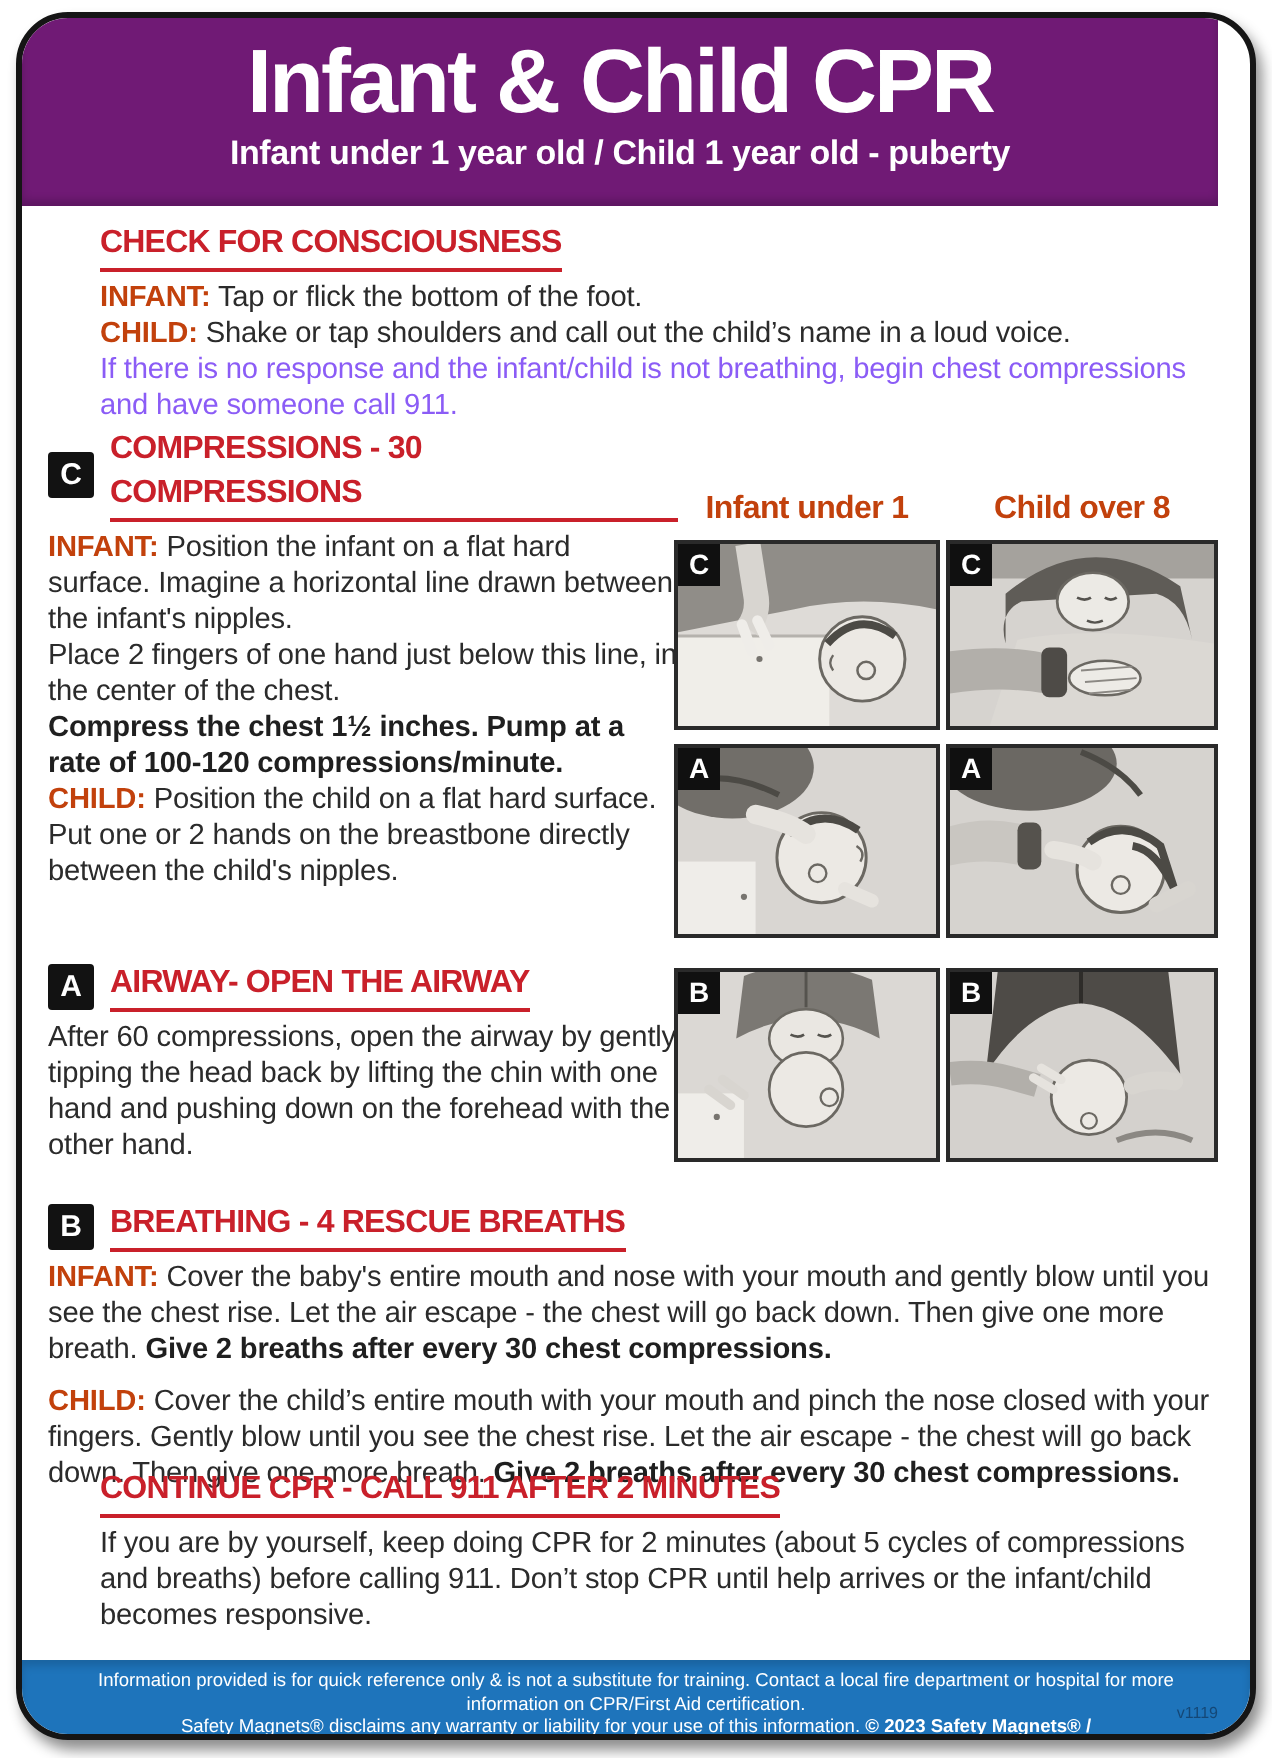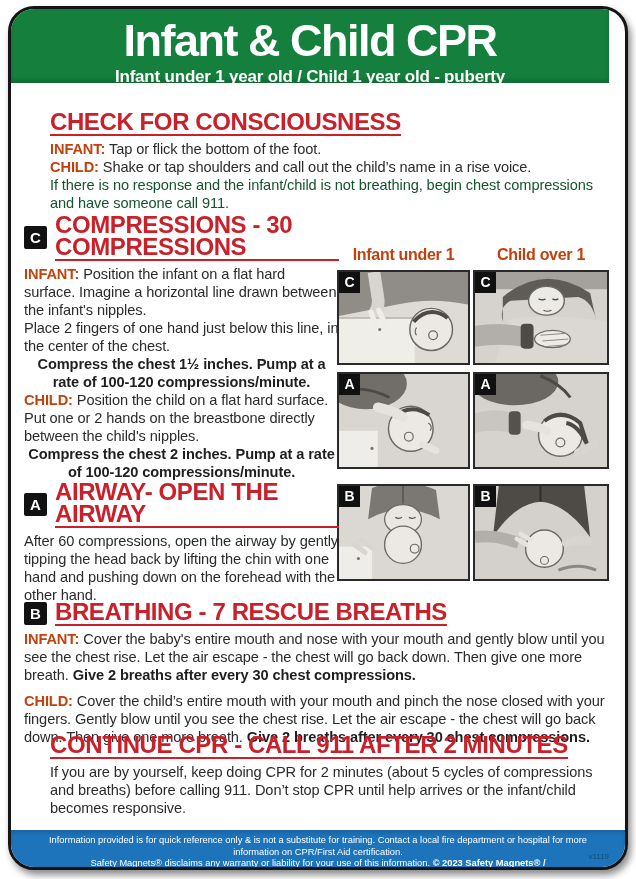--- a/index.html
+++ b/index.html
@@ -2,45 +2,45 @@
 <html><head>
 <meta charset="utf-8">
 <style>
   html,body{margin:0;padding:0;background:#fff;}
   .page{position:relative;width:636px;height:879px;background:#fff;overflow:hidden;
         font-family:"Liberation Sans",sans-serif;color:#2b2b2b;}
   
   .magnet{position:absolute;left:8px;top:6px;width:614px;height:858px;background:#fff;
           border:3px solid #151515;border-radius:26px;box-shadow:3px 5px 7px rgba(0,0,0,.45);
           overflow:hidden;}
-  .band-top{position:absolute;left:0;top:0;right:16px;height:74px;background:#15803d;
+  .band-top{position:absolute;left:0;top:0;right:16px;height:94px;background:#701a75;
             box-shadow:inset 0 -3px 4px rgba(0,0,0,.18);}
   .band-bottom{position:absolute;left:0;bottom:0;right:0;height:37px;background:#1e74bb;
                box-shadow:inset 0 3px 4px rgba(0,0,0,.15);}
   .title{margin-top:6px;text-align:center;color:#fff;font-weight:bold;font-size:45px;
          line-height:52px;letter-spacing:-1.5px;}
   .subtitle{text-align:center;color:#fff;font-weight:bold;font-size:17px;line-height:20px;
             letter-spacing:-0.2px;}
   .f-line{color:#fff;text-align:center;font-size:9.3px;line-height:11.5px;padding:0 38px;}
   .f-line .fb{font-weight:bold;}
   .band-bottom .f-wrap{padding-top:5px;}
   .version{position:absolute;right:16px;bottom:6px;font-size:8px;color:rgba(16,48,82,.65);}
   
   .sec{position:absolute;}
   .h-row{display:flex;align-items:center;gap:8px;margin:0 0 4px 0;}
   .badge{flex:0 0 auto;width:23px;height:23px;background:#121212;color:#fff;font-weight:bold;
          font-size:15px;line-height:23px;text-align:center;border-radius:2px;}
-  .h-red{font-size:24px;font-weight:bold;color:#c9202a;letter-spacing:-0.4px;line-height:22px;
+  .h-red{font-size:16px;font-weight:bold;color:#c9202a;letter-spacing:-0.4px;line-height:22px;
          border-bottom:2px solid #c9202a;padding-bottom:1px;display:inline-block;}
   .body p{margin:0;font-size:14.6px;line-height:18px;letter-spacing:-0.1px;}
   .body p+p{margin-top:0;}
   .gap{margin-top:8px !important;}
   .lbl{color:#c2410c;font-weight:bold;}
-  .strong{font-weight:bold;color:#1f1f1f;text-align:center;}
-  .red-text{color:#14532d;}
+  .strong{font-weight:bold;color:#1f1f1f;}
+  .red-text{color:#8b5cf6;}
   .indent{}
   
   .figs{position:absolute;left:337px;top:246px;width:272px;height:335px;}
   .col-lab{position:absolute;top:0;height:20px;color:#c2410c;font-weight:bold;font-size:16px;
            letter-spacing:-0.3px;text-align:center;}
   .panel{position:absolute;border:2px solid #2a2a2a;background:#ddd;box-sizing:border-box;overflow:hidden;}
   .panel svg{position:absolute;left:0;top:0;width:100%;height:100%;display:block;}
   .pbadge{position:absolute;left:0;top:0;width:21px;height:21px;background:#101010;color:#fff;
           font-weight:bold;font-size:14px;line-height:21px;text-align:center;z-index:2;}
 </style>
@@ -61,41 +61,40 @@
       </div>
       <div class="version">v1119</div>
     </div>
   </div>
 
   <div class="sec body" style="left:50px;top:111px;width:552px;">
     <div class="h-row">
       <span class="h-red">CHECK FOR CONSCIOUSNESS</span>
     </div>
     <p><span class="lbl">INFANT:</span> <span>Tap or flick the bottom of the foot.</span></p>
-    <p><span class="lbl">CHILD:</span> <span>Shake or tap shoulders and call out the child’s name in a rise voice.</span></p>
+    <p><span class="lbl">CHILD:</span> <span>Shake or tap shoulders and call out the child’s name in a loud voice.</span></p>
     <p class="red-text">If there is no response and the infant/child is not breathing, begin chest compressions and have someone call 911.</p>
   </div>
 
   <div class="sec body" style="left:24px;top:214px;width:315px;">
     <div class="h-row">
       <span class="badge">C</span>
       <span class="h-red">COMPRESSIONS - 30 COMPRESSIONS</span>
     </div>
     <div class="indent">
       <p><span class="lbl">INFANT:</span> <span>Position the infant on a flat hard surface. Imagine a horizontal line drawn between the infant's nipples.</span></p>
       <p>Place 2 fingers of one hand just below this line, in the center of the chest.</p>
       <p class="strong">Compress the chest 1½ inches. Pump at a rate of 100-120 compressions/minute.</p>
       <p><span class="lbl">CHILD:</span> <span>Position the child on a flat hard surface. Put one or 2 hands on the breastbone directly between the child's nipples.</span></p>
-      <p class="strong">Compress the chest 2 inches. Pump at a rate of 100-120 compressions/minute.</p>
     </div>
   </div>
 
   <div class="figs">
     <div class="col-lab" style="left:0;width:133px;">Infant under 1</div>
-    <div class="col-lab" style="left:136px;width:136px;">Child over 1</div>
+    <div class="col-lab" style="left:136px;width:136px;">Child over 8</div>
 
     <div class="panel" style="left:0;top:24px;width:133px;height:95px;">
       <span class="pbadge">C</span>
       <svg viewBox="0 0 133 95" preserveAspectRatio="none">
         <rect width="133" height="95" fill="#dedbd7"></rect>
         <path d="M0,0 H133 V34 Q95,26 60,34 Q30,40 0,46 Z" fill="#908d88"></path>
         <rect x="0" y="48" width="78" height="47" fill="#f0eee9"></rect>
         <path d="M0,48 H78" stroke="#b5b2ad" stroke-width="1.5"></path>
         <circle cx="95" cy="60" r="22" fill="#ece9e4" stroke="#6b6862" stroke-width="1.5"></circle>
         <path d="M77,52 Q93,34 112,48" fill="none" stroke="#4c4a45" stroke-width="4"></path>
@@ -192,21 +191,21 @@
       <span class="h-red">AIRWAY- OPEN THE AIRWAY</span>
     </div>
     <div class="indent">
       <p>After 60 compressions, open the airway by gently tipping the head back by lifting the chin with one hand and pushing down on the forehead with the other hand.</p>
     </div>
   </div>
 
   <div class="sec body" style="left:24px;top:601px;width:582px;">
     <div class="h-row">
       <span class="badge">B</span>
-      <span class="h-red">BREATHING - 7 RESCUE BREATHS</span>
+      <span class="h-red">BREATHING - 4 RESCUE BREATHS</span>
     </div>
     <div class="indent">
       <p><span class="lbl">INFANT:</span> <span>Cover the baby's entire mouth and nose with your mouth and gently blow until you see the chest rise. Let the air escape - the chest will go back down. Then give one more breath.</span> <span class="strong">Give 2 breaths after every 30 chest compressions.</span></p>
       <p class="gap"><span class="lbl">CHILD:</span> <span>Cover the child’s entire mouth with your mouth and pinch the nose closed with your fingers. Gently blow until you see the chest rise. Let the air escape - the chest will go back down. Then give one more breath.</span> <span class="strong">Give 2 breaths after every 30 chest compressions.</span></p>
     </div>
   </div>
 
   <div class="sec body" style="left:50px;top:734px;width:556px;">
     <div class="h-row">
       <span class="h-red">CONTINUE CPR - CALL 911 AFTER 2 MINUTES</span>

